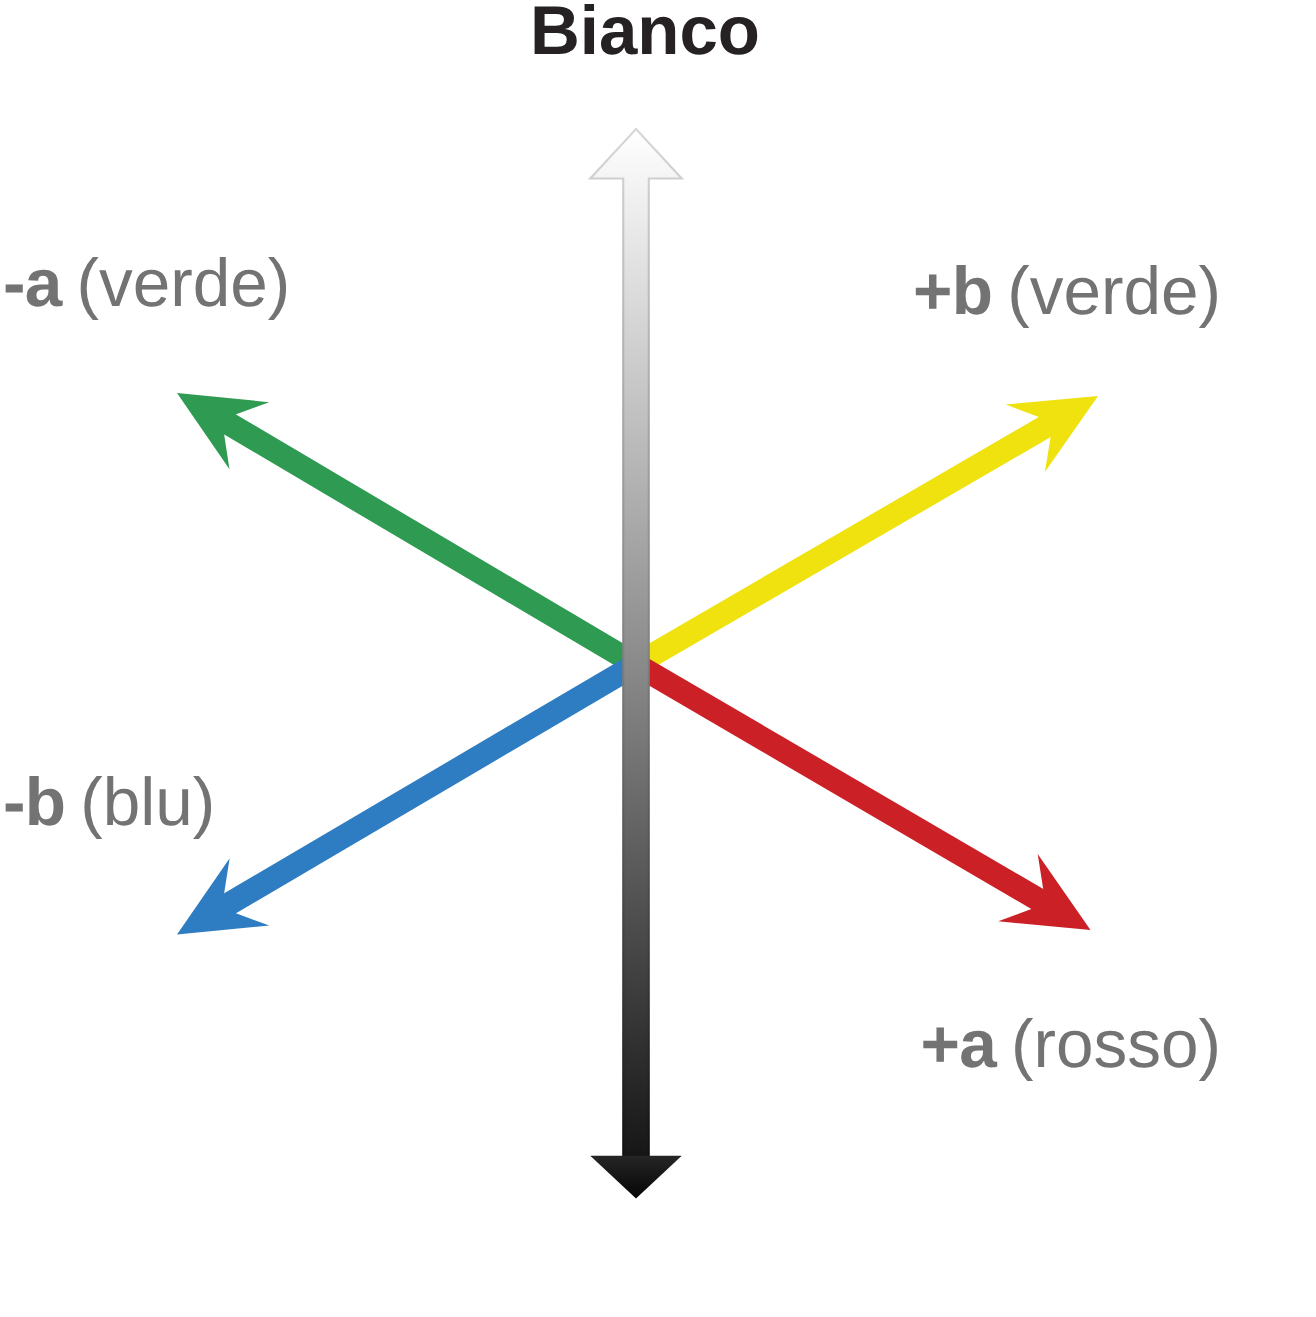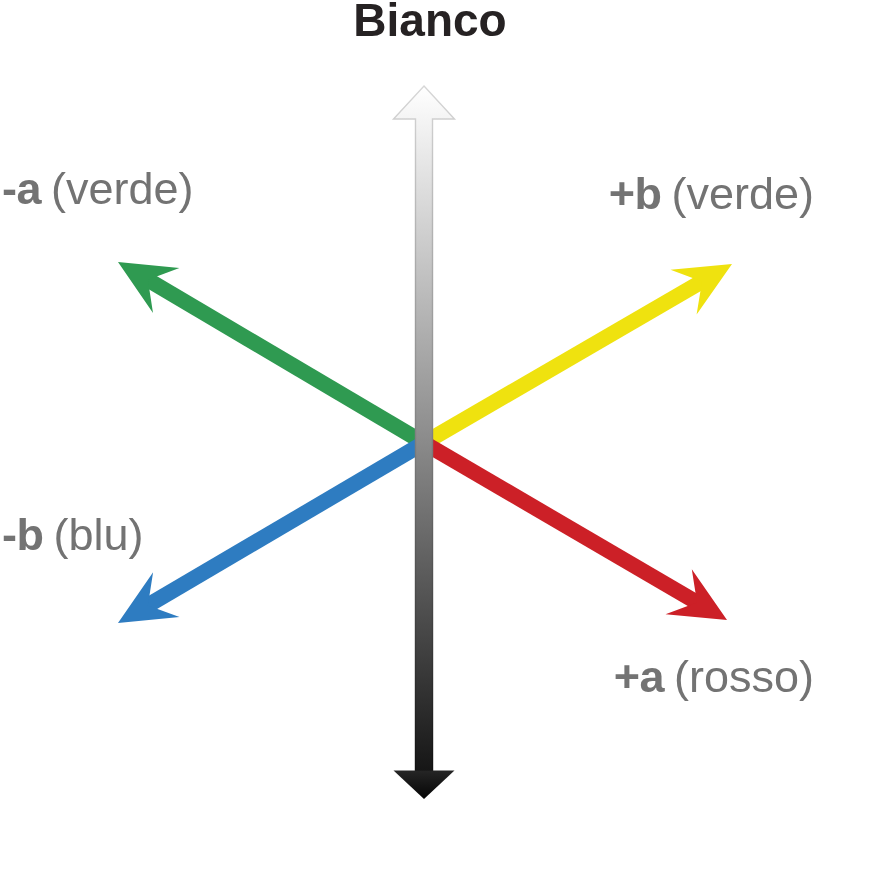--- a/index.html
+++ b/index.html
@@ -45,21 +45,21 @@
     white-space: nowrap;
     transform: translateX(-50%);
     user-select: none;
   }
   
   #label-bianco { left: 430px; top: -7px; }
   #label-nero   { left: 428px; top: 818px; }
   #label-verde  { left: 2px;   top: 162px; }
   #label-giallo { right: 4px;  top: 167px; }
   #label-blu    { left: 2px;   top: 508px; }
-  #label-rosso  { right: 4px;  top: 650px; }
+  #label-rosso  { right: 4px;  top: 669px; }
 </style>
 </head>
 <body>
 
 <div id="stage">
 
   <svg id="axes-svg" width="877" height="878" viewBox="0 0 877 878">
     <defs>
       <linearGradient id="lum-fill" gradientUnits="userSpaceOnUse" x1="0" y1="86" x2="0" y2="771">
         <stop offset="0" stop-color="#ffffff"></stop>

